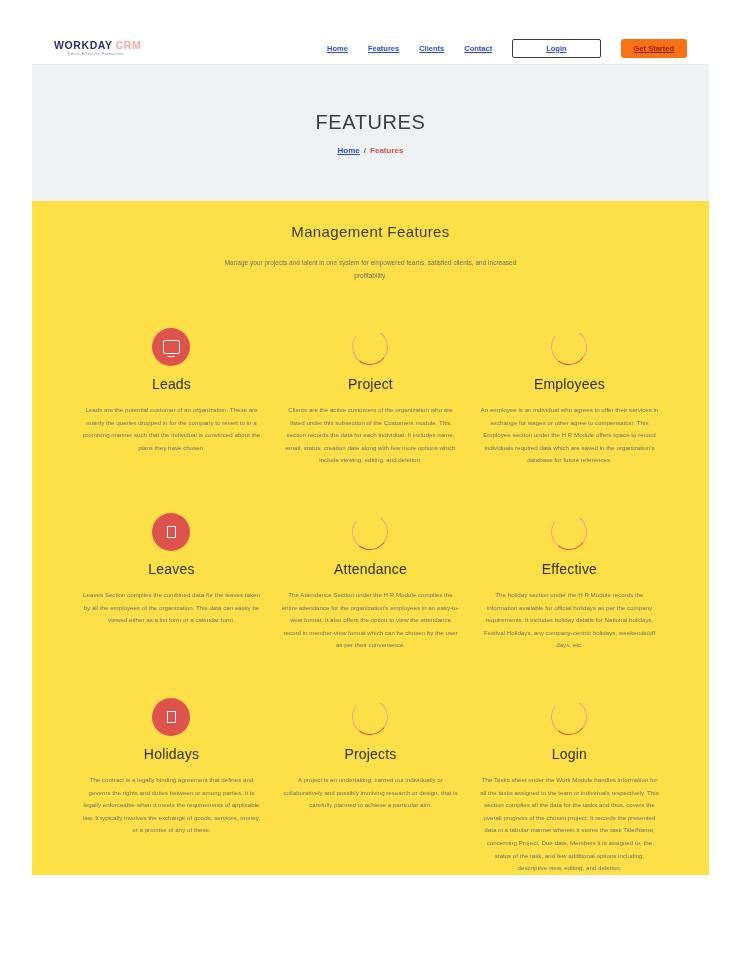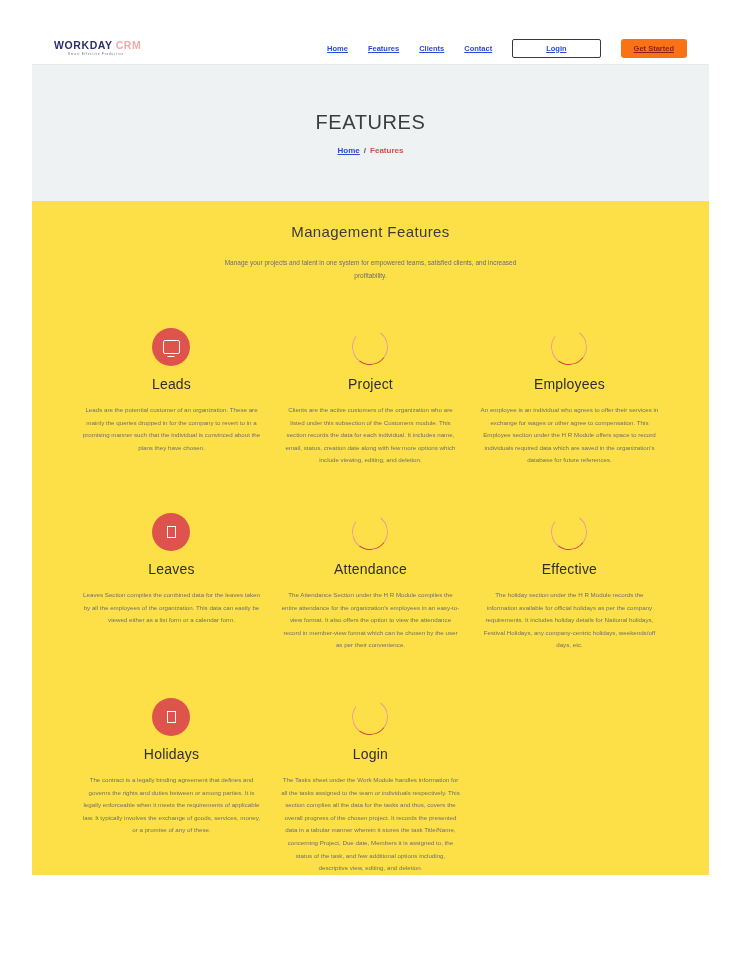--- a/index.html
+++ b/index.html
@@ -331,20 +331,27 @@
       <div class="card">
         <div class="icon-wrap">
           <div class="icon-circle">
             <div class="icon-glyph-tofu"></div>
           </div>
         </div>
         <h3 class="card-title">Holidays</h3>
         <p class="card-text">The contract is a legally binding agreement that defines and governs the rights and duties between or among parties. It is legally enforceable when it meets the requirements of applicable law. It typically involves the exchange of goods, services, money, or a promise of any of these.</p>
       </div>
 
+      <div class="card">
+        <div class="icon-wrap">
+          <div class="icon-arc"></div>
+        </div>
+        <h3 class="card-title">Projects</h3>
+        <p class="card-text">A project is an undertaking, carried out individually or collaboratively and possibly involving research or design, that is carefully planned to achieve a particular aim.</p>
+      </div>
 
       <div class="card">
         <div class="icon-wrap">
           <div class="icon-arc"></div>
         </div>
         <h3 class="card-title">Login</h3>
         <p class="card-text">The Tasks sheet under the Work Module handles information for all the tasks assigned to the team or individuals respectively. This section complies all the data for the tasks and thus, covers the overall progress of the chosen project. It records the presented data in a tabular manner wherein it stores the task Title/Name, concerning Project, Due date, Members it is assigned to, the status of the task, and few additional options including, descriptive view, editing, and deletion.</p>
       </div>
 
     </div>

